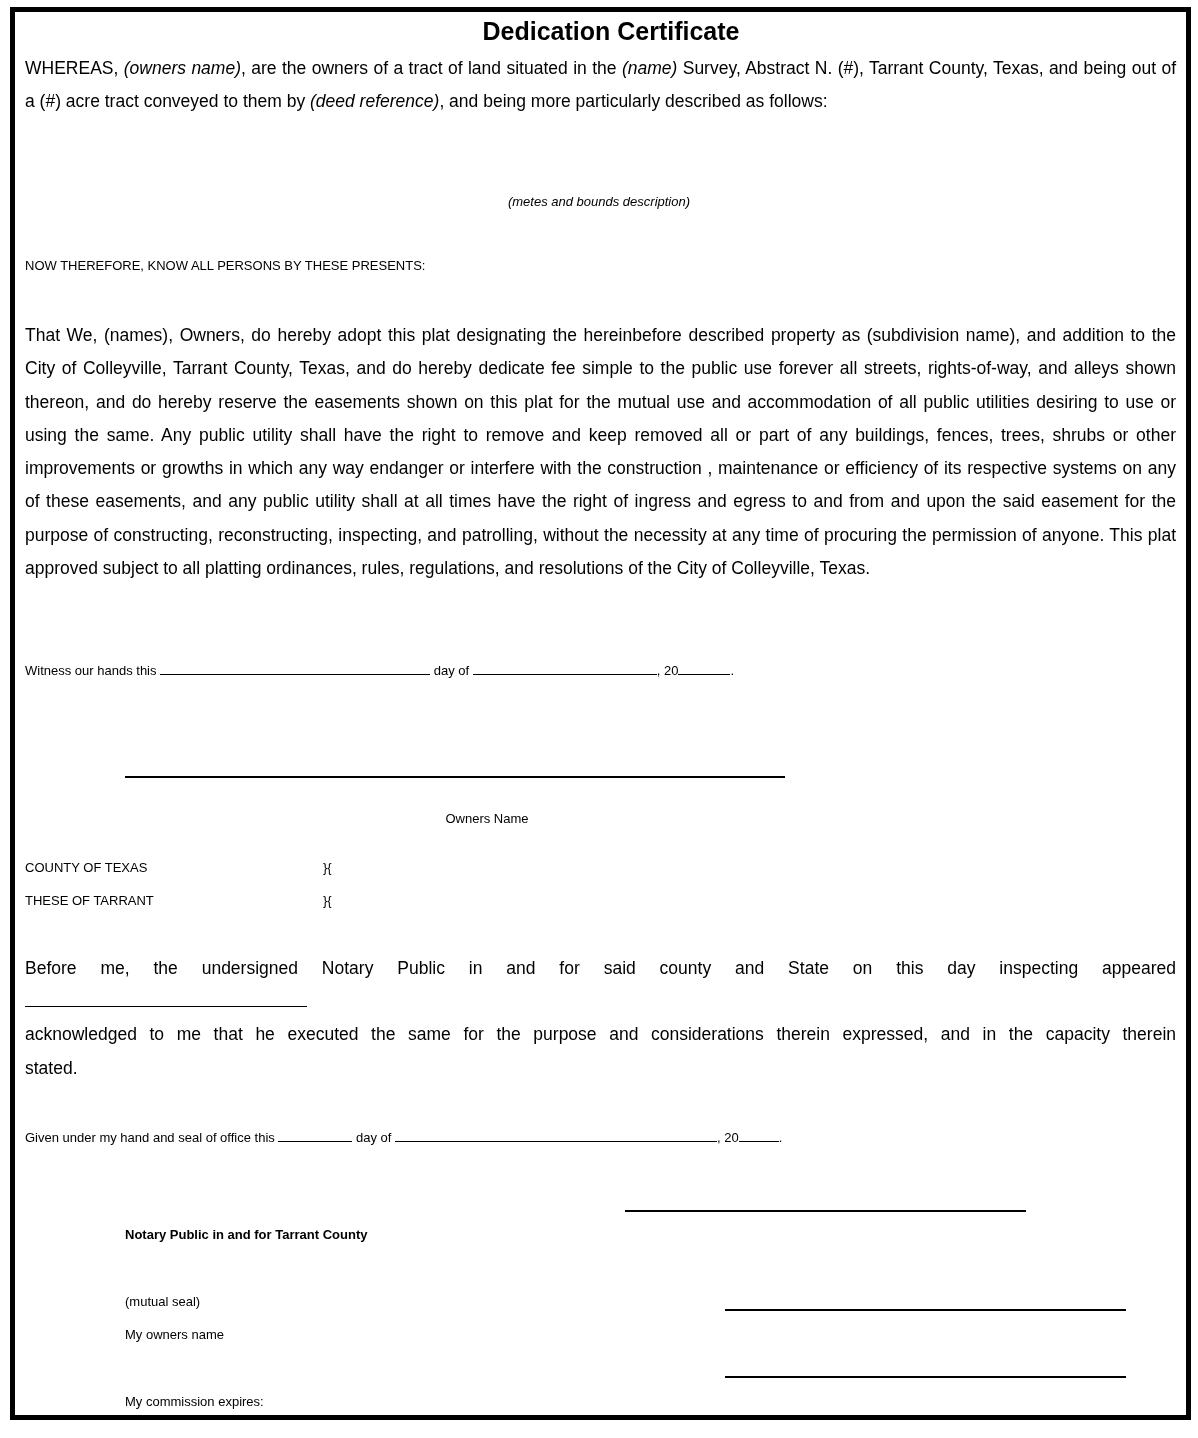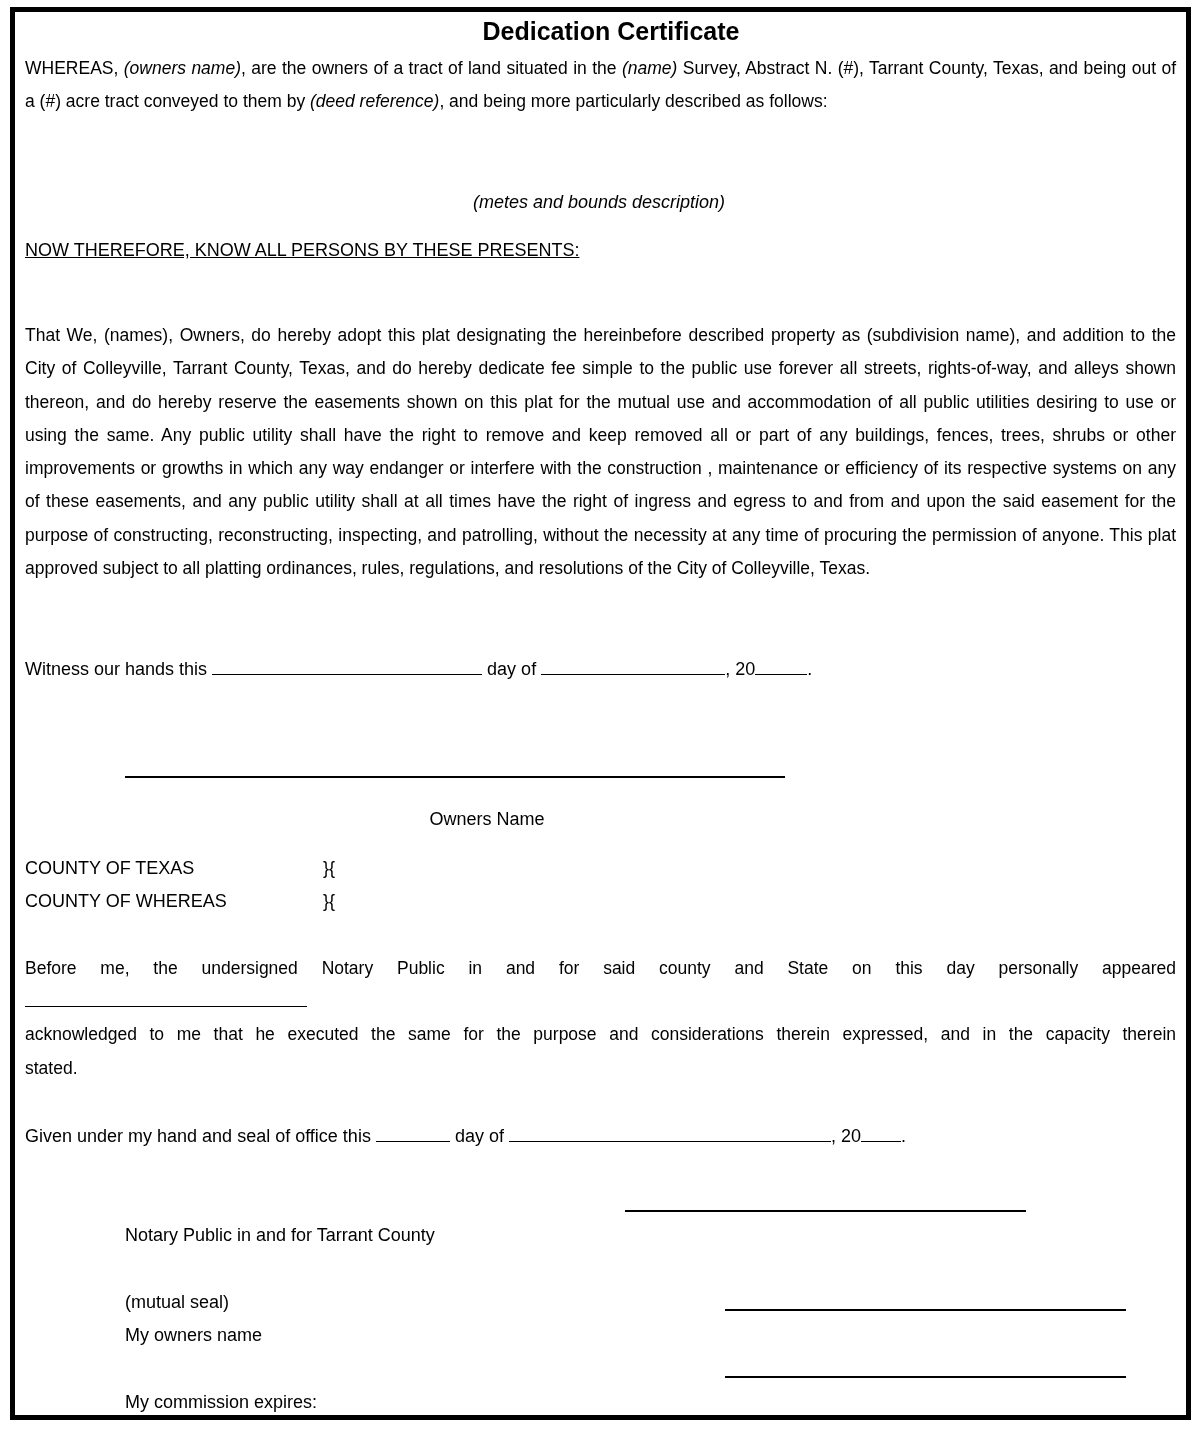--- a/index.html
+++ b/index.html
@@ -1,20 +1,20 @@
 <!DOCTYPE html>
 <html><head>
 <meta charset="utf-8">
 <style>
   html, body { margin: 0; padding: 0; background: #ffffff; }
   body { width: 1198px; height: 1438px; position: relative; overflow: hidden;
          font-family: "Liberation Sans", sans-serif; color: #000; }
   .frame { position: absolute; left: 10px; top: 7px; width: 1171px; height: 1403px;
            border: 5px solid #000; box-sizing: content-box; }
-  .abs { position: absolute; font-size: 18px; line-height: 20px; white-space: nowrap; }
+  .abs { position: absolute; font-size: 13px; line-height: 20px; white-space: nowrap; }
   .title { position: absolute; left: 0; width: 1198px; top: 16px; text-align: center;
            font-weight: bold; font-size: 25px; line-height: 30px; padding-left: 12px; }
   .para { position: absolute; left: 25px; width: 1151px; font-size: 17.5px;
           line-height: 33.3px; text-align: justify; text-align-last: left; }
   .just-all { text-align-last: justify; }
   .i { font-style: italic; }
   .blank { display: inline-block; border-bottom: 1.6px solid #000; height: 16px; vertical-align: baseline; }
   .hline { position: absolute; height: 2px; background: #000; }
   .center { text-align: center; }
 </style>
@@ -24,46 +24,46 @@
 <div class="frame"></div>
 
 <div class="title">Dedication Certificate</div>
 
 <div class="para" style="top:52px;">
   <span>WHEREAS, </span><span class="i">(owners name)</span><span>, are the owners of a tract of land situated in the </span><span class="i">(name)</span><span> Survey, Abstract N. (#), Tarrant County, Texas, and being out of a (#) acre tract conveyed to them by </span><span class="i">(deed reference)</span><span>, and being more particularly described as follows:</span>
 </div>
 
 <div class="abs i center" style="left:0; width:1198px; top:192px;">(metes and bounds description)</div>
 
-<div class="abs" style="left:25px; top:240px;text-decoration:underline;">NOW THEREFORE, KNOW ALL PERSONS BY THESE PRESENTS:</div>
+<div class="abs" style="left:25px; top:256px;">NOW THEREFORE, KNOW ALL PERSONS BY THESE PRESENTS:</div>
 
 <div class="para" style="top:319px;">That We, (names), Owners, do hereby adopt this plat designating the hereinbefore described property as (subdivision name), and addition to the City of Colleyville, Tarrant County, Texas, and do hereby dedicate fee simple to the public use forever all streets, rights-of-way, and alleys shown thereon, and do hereby reserve the easements shown on this plat for the mutual use and accommodation of all public utilities desiring to use or using the same.  Any public utility shall have the right to remove and keep removed all or part of any buildings, fences, trees, shrubs or other improvements or growths in which any way endanger or interfere with the construction , maintenance or efficiency of its respective systems on any of these easements, and any public utility shall at all times have the right of ingress and egress to and from and upon the said easement for the purpose of constructing, reconstructing, inspecting, and patrolling, without the necessity at any time of procuring the permission of anyone.  This plat approved subject to all platting ordinances, rules, regulations, and resolutions of the City of Colleyville, Texas.</div>
 
 <div class="abs" style="left:25px; top:658px;">
   <span>Witness our hands this </span><span class="blank" style="width:270px;"></span><span> day of </span><span class="blank" style="width:184px;"></span><span>, 20</span><span class="blank" style="width:52px;"></span><span>.</span>
 </div>
 
 <div class="hline" style="left:125px; top:776px; width:660px;"></div>
 <div class="abs center" style="left:387px; width:200px; top:792px;margin-top:17px;">Owners Name</div>
 
 <div class="abs" style="left:25px; top:858px;">COUNTY OF TEXAS</div>
 <div class="abs" style="left:323px; top:858px;">}{</div>
-<div class="abs" style="left:25px; top:891px;">COUNTY OF WHEREAS</div>
+<div class="abs" style="left:25px; top:891px;">THESE OF TARRANT</div>
 <div class="abs" style="left:323px; top:891px;">}{</div>
 
-<div class="para just-all" style="top:952px;">Before me, the undersigned Notary Public in and for said county and State on this day personally appeared</div>
+<div class="para just-all" style="top:952px;">Before me, the undersigned Notary Public in and for said county and State on this day inspecting appeared</div>
 <div class="para just-all" style="top:985px;"><span class="blank" style="width:282px;"></span></div>
 <div class="para just-all" style="top:1018px;">acknowledged to me that he executed the same for the purpose and considerations therein expressed, and in the capacity therein</div>
 <div class="para" style="top:1052px;">stated.</div>
 
 <div class="abs" style="left:25px; top:1125px;">
   <span>Given under my hand and seal of office this </span><span class="blank" style="width:74px;"></span><span> day of </span><span class="blank" style="width:322px;"></span><span>, 20</span><span class="blank" style="width:40px;"></span><span>.</span>
 </div>
 
 <div class="hline" style="left:625px; top:1210px; width:401px;"></div>
-<div class="abs" style="left:125px; top:1225px;">Notary Public in and for Tarrant County</div>
+<div class="abs" style="left:125px; top:1225px;font-weight:bold;">Notary Public in and for Tarrant County</div>
 
 <div class="abs" style="left:125px; top:1292px;">(mutual seal)</div>
 <div class="hline" style="left:725px; top:1309px; width:401px;"></div>
 <div class="abs" style="left:125px; top:1325px;">My owners name</div>
 
 <div class="hline" style="left:725px; top:1376px; width:401px;"></div>
 <div class="abs" style="left:125px; top:1392px;">My commission expires:</div>
 
 </body></html>

